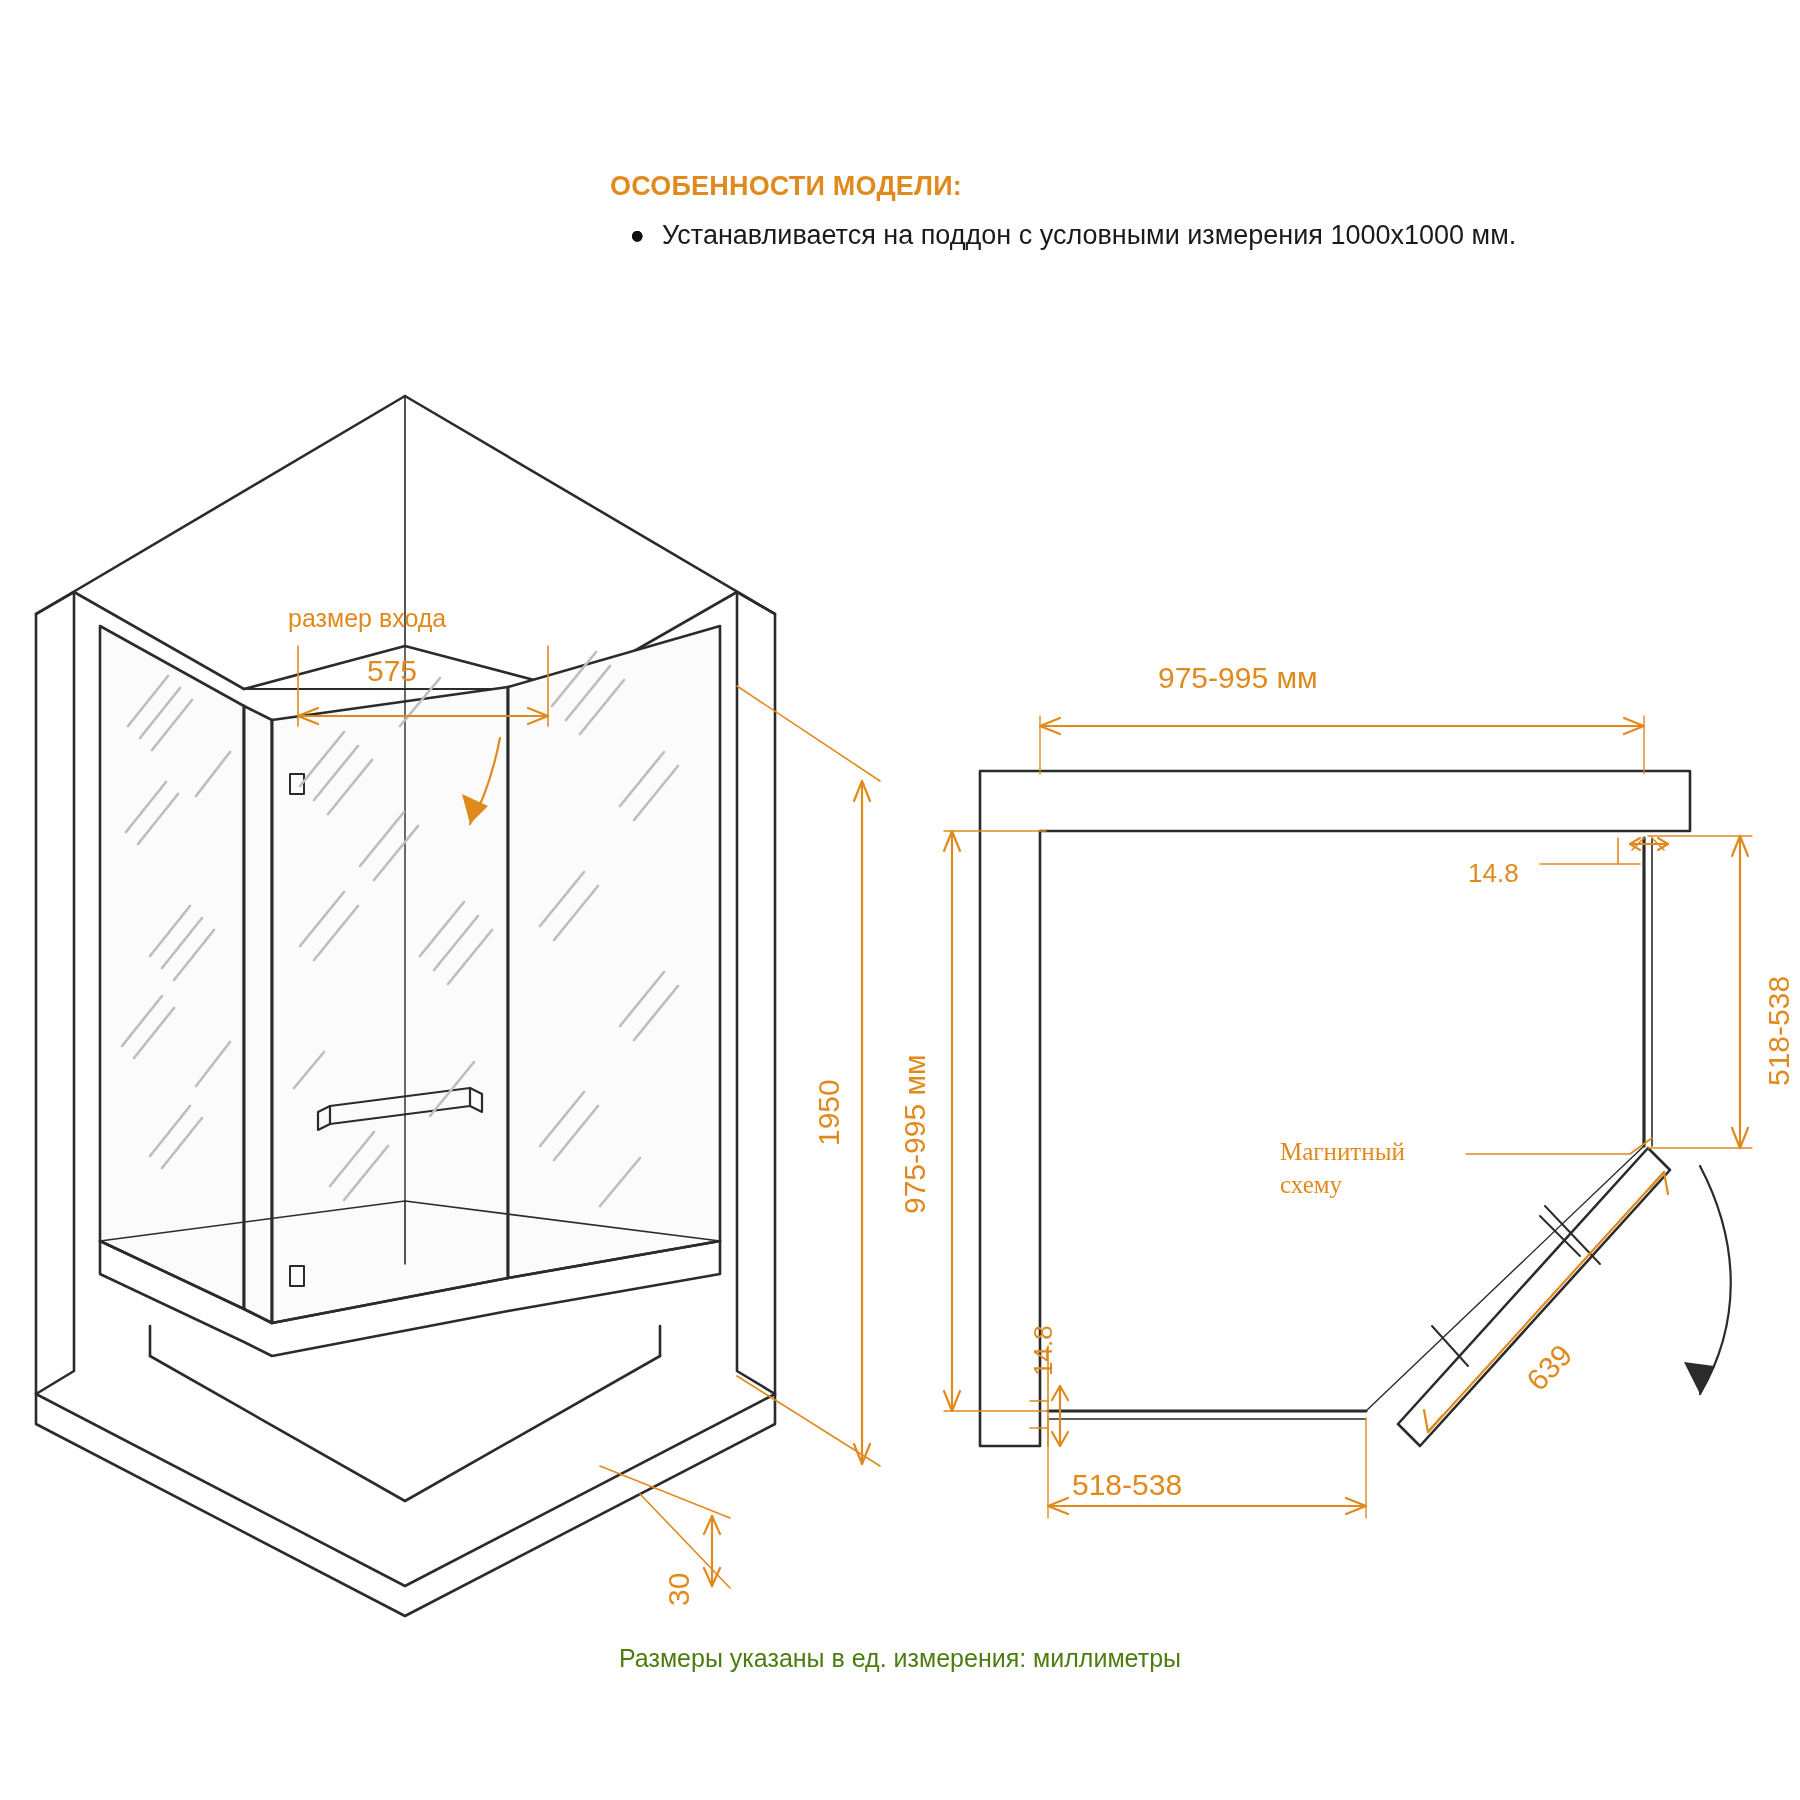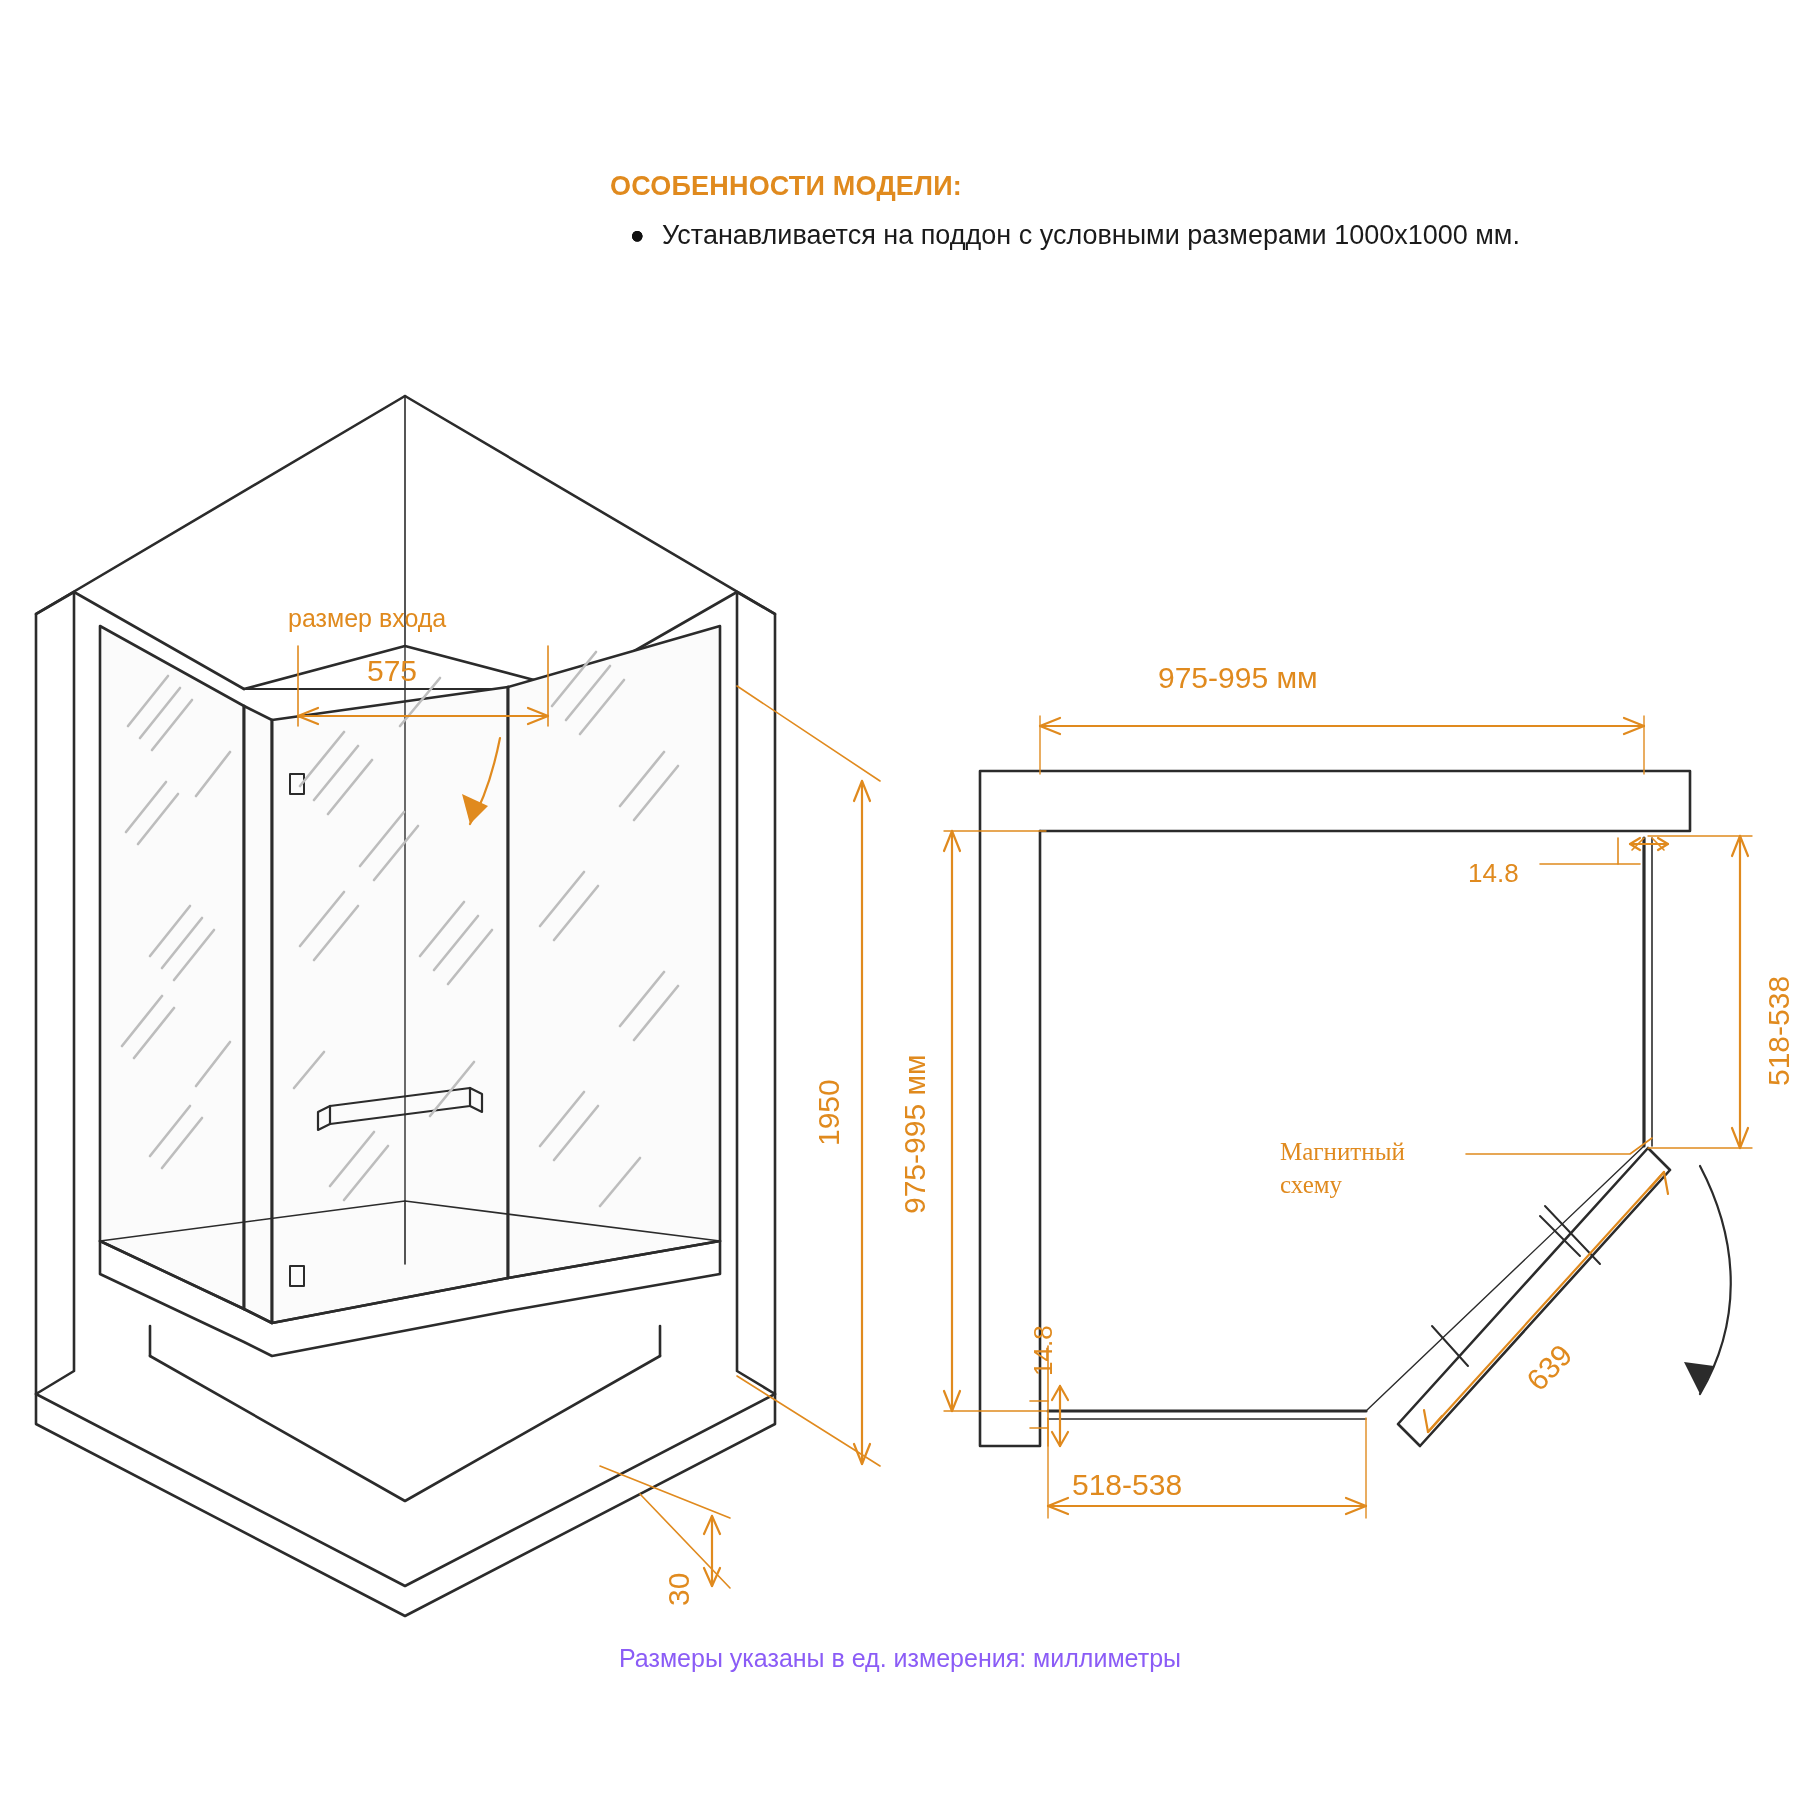--- a/index.html
+++ b/index.html
@@ -9,39 +9,39 @@
   
   .features{position:absolute;left:610px;top:145px;width:1060px;}
   .features h2{font-size:27px;font-weight:bold;color:#E08A1E;margin:0 0 14px 0;letter-spacing:.2px;}
   .features ul{margin:0;padding-left:52px;list-style:none;}
   .features li{position:relative;font-size:27px;line-height:1.42;color:#1a1a1a;margin-bottom:4px;}
   .features li .bullet{position:absolute;left:-32px;top:2px;font-size:24px;color:#111;}
 
   
   .svgwrap{position:absolute;left:0;top:0;width:1800px;height:1800px;pointer-events:none;}
 
-  .footnote{position:absolute;left:0;top:1618px;width:1800px;text-align:center;font-size:25px;color:#8b5cf6;}
+  .footnote{position:absolute;left:0;top:1618px;width:1800px;text-align:center;font-size:25px;color:#4d7c0f;}
 
   
   .dim{position:absolute;color:#E08A1E;font-size:30px;font-weight:normal;white-space:nowrap;}
   .dim.small{font-size:26px;}
   .dim.rot{transform:rotate(-90deg);transform-origin:left top;}
   .lbl{position:absolute;color:#E08A1E;font-size:25px;white-space:nowrap;text-align:left;}
 </style>
 </head>
 <body>
 
 <div class="page">
 
   <div class="features">
     <h2>ОСОБЕННОСТИ МОДЕЛИ:</h2>
     <ul>
       <li><span class="bullet">●</span></li>
       <li><span class="bullet">●</span></li>
-      <li><span class="bullet">●</span><span>Устанавливается на поддон с условными размерами 1000x1000 мм.</span></li>
+      <li><span class="bullet">●</span><span>Устанавливается на поддон с условными измерения 1000x1000 мм.</span></li>
     </ul>
   </div>
 
   <svg class="svgwrap" viewBox="0 0 1800 1800">
     <g fill="none" stroke="#2b2b2b" stroke-width="2.6" stroke-linejoin="round" stroke-linecap="round">
 
       <path d="M 405,370 L 150,588 L 150,1340 L 405,1500 L 620,1455 L 745,1370 L 745,650 Z" stroke="none" fill="none"></path>
 
       <path d="M 36,588 L 74,566 L 74,1345 L 36,1368 Z"></path>
 

